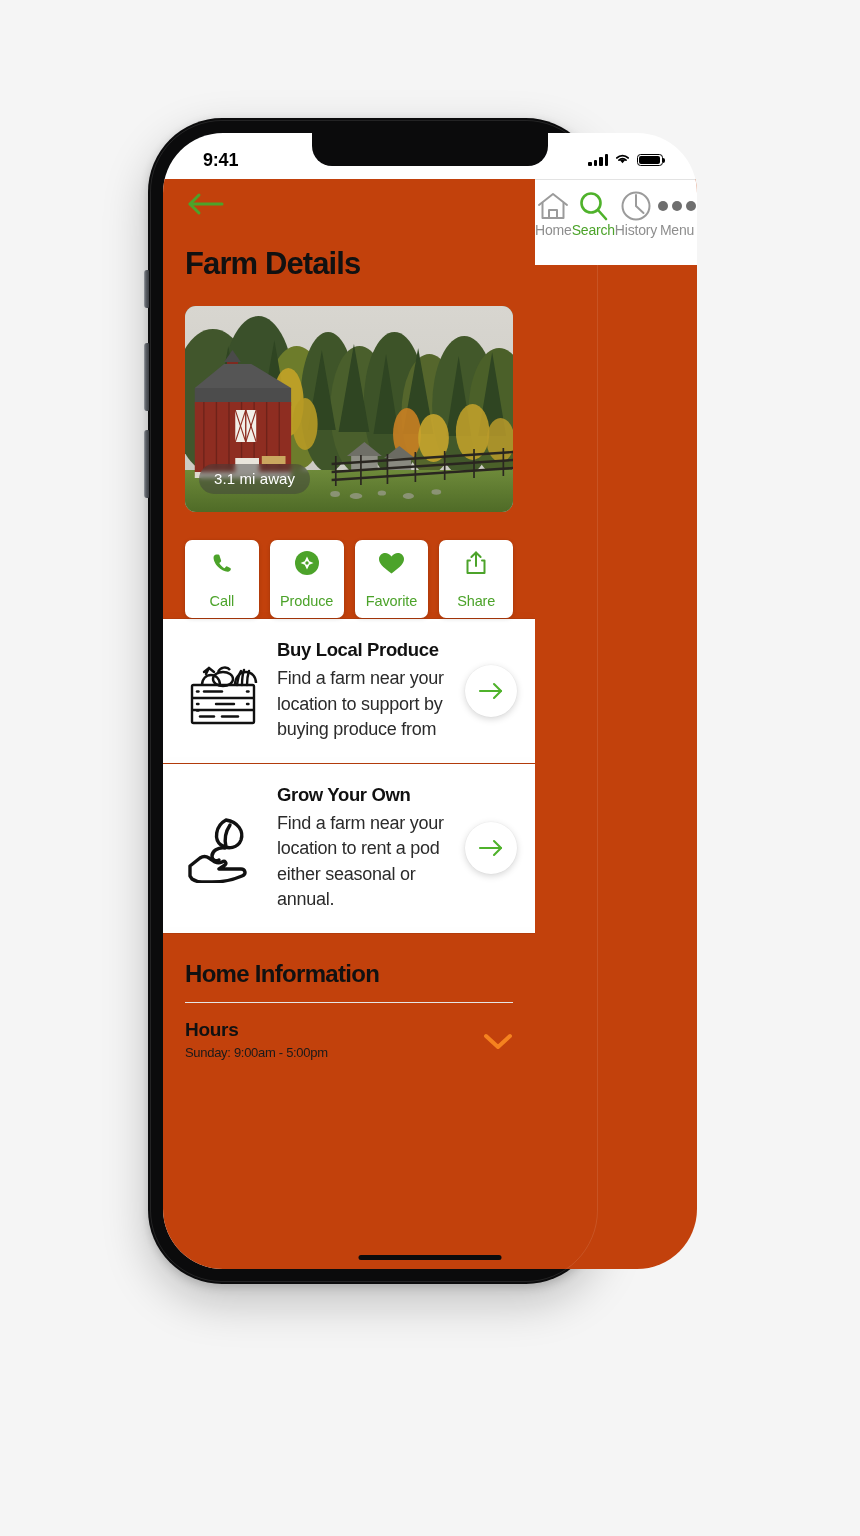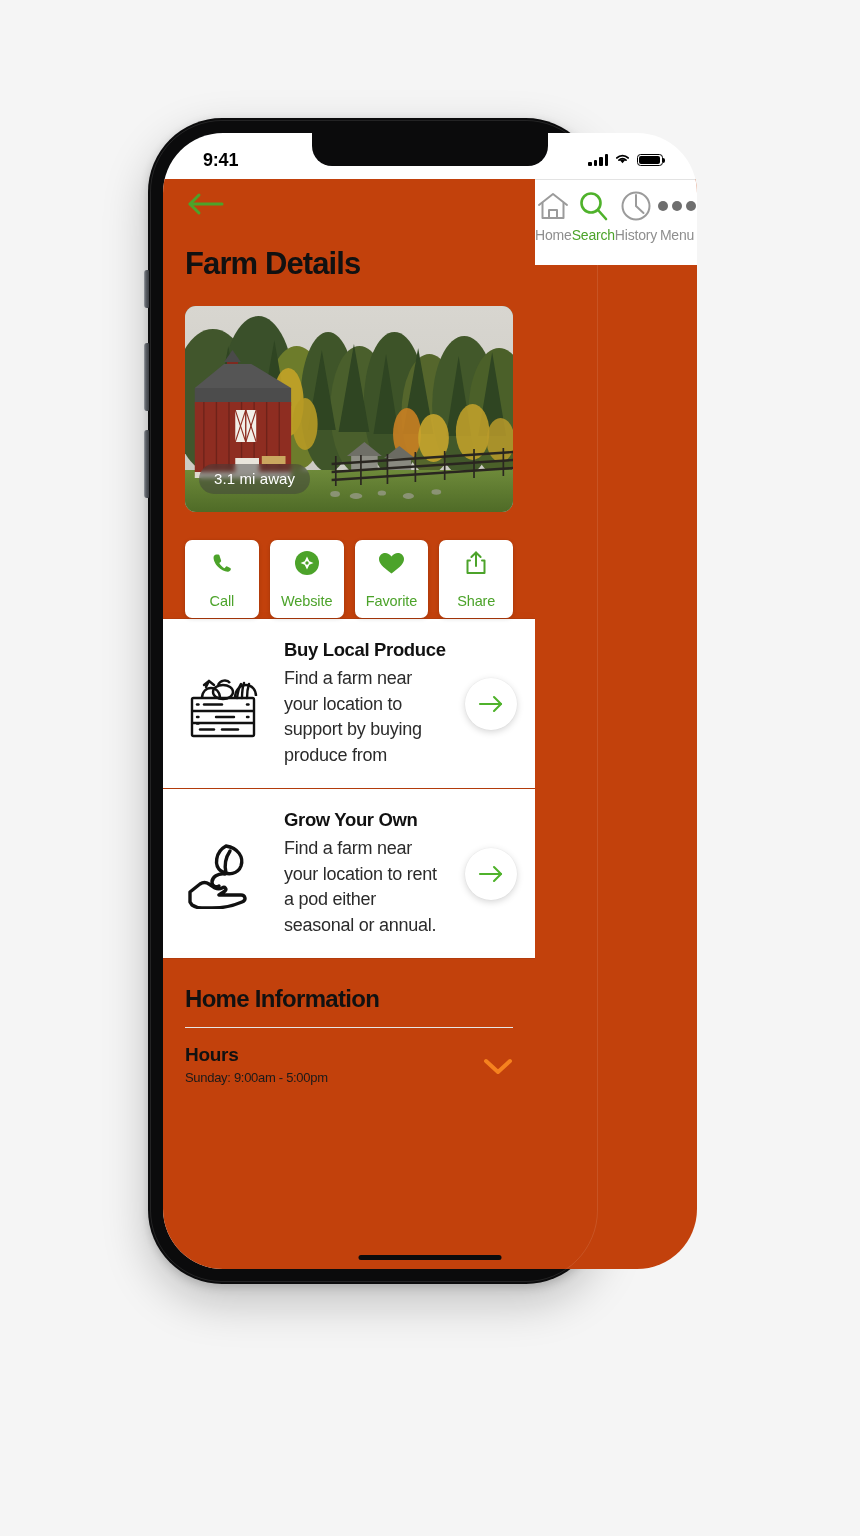--- a/index.html
+++ b/index.html
@@ -205,21 +205,21 @@
     height: 1px;
     background: rgba(0,0,0,0.08);
     box-shadow: 0 -3px 7px rgba(0,0,0,0.055);
   }
 
   
   .option {
     display: flex;
     align-items: center;
     padding: 20px 18px 20px 14px;
-    gap: 15px;
+    gap: 8px;
     background: #fff;
     cursor: pointer;
   }
   .option .opt-ico { width: 92px; flex: 0 0 92px; display:flex; align-items:center; justify-content:center; }
   .option .opt-body { flex: 1; min-width: 0; }
   .opt-title {
     font-size: 18.5px;
     font-weight: 700;
     color: #111;
     letter-spacing: -0.35px;
@@ -276,21 +276,20 @@
     align-items: flex-start;
     padding-top: 10px;
     position: relative;
     z-index: 10;
   }
   .tab {
     flex: 1;
     display: flex;
     flex-direction: column;
     align-items: center;
-    gap: 5px;
     cursor: pointer;
   }
   .tab .t-ico { height: 32px; display:flex; align-items:center; justify-content:center; }
   .tab .t-lbl { font-size: 14px; color: #8e8e8e; letter-spacing: -0.2px; }
   .tab.active .t-lbl { color: #4CA32A; }
 
   .home-indicator {
     position: absolute;
     left: 50%; transform: translateX(-50%);
     bottom: 9px;
@@ -481,21 +480,21 @@
             </div>
 
             <div class="action">
               <span class="ico">
                 <svg width="26" height="26" viewBox="0 0 26 26">
                   <circle cx="13" cy="13" r="12" fill="#4CA32A"></circle>
                   <polygon points="13,6.5 15.3,11.2 19.5,13 15.3,14.8 13,19.5 10.7,14.8 6.5,13 10.7,11.2" fill="#fff"></polygon>
                   <circle cx="13" cy="13" r="1.7" fill="#4CA32A"></circle>
                 </svg>
               </span>
-              <span class="lbl">Website</span>
+              <span class="lbl">Produce</span>
             </div>
 
             <div class="action">
               <span class="ico">
                 <svg width="27" height="24" viewBox="0 0 27 24">
                   <path d="M13.5 22.5 C4 15.8 1 12 1 8.1 1 4.6 3.8 2 7.1 2c2.6 0 4.6 1.4 6.4 3.6C15.3 3.4 17.3 2 19.9 2 23.2 2 26 4.6 26 8.1c0 3.9-3 7.7-12.5 14.4z" fill="#4CA32A"></path>
                 </svg>
               </span>
               <span class="lbl">Favorite</span>
             </div>

